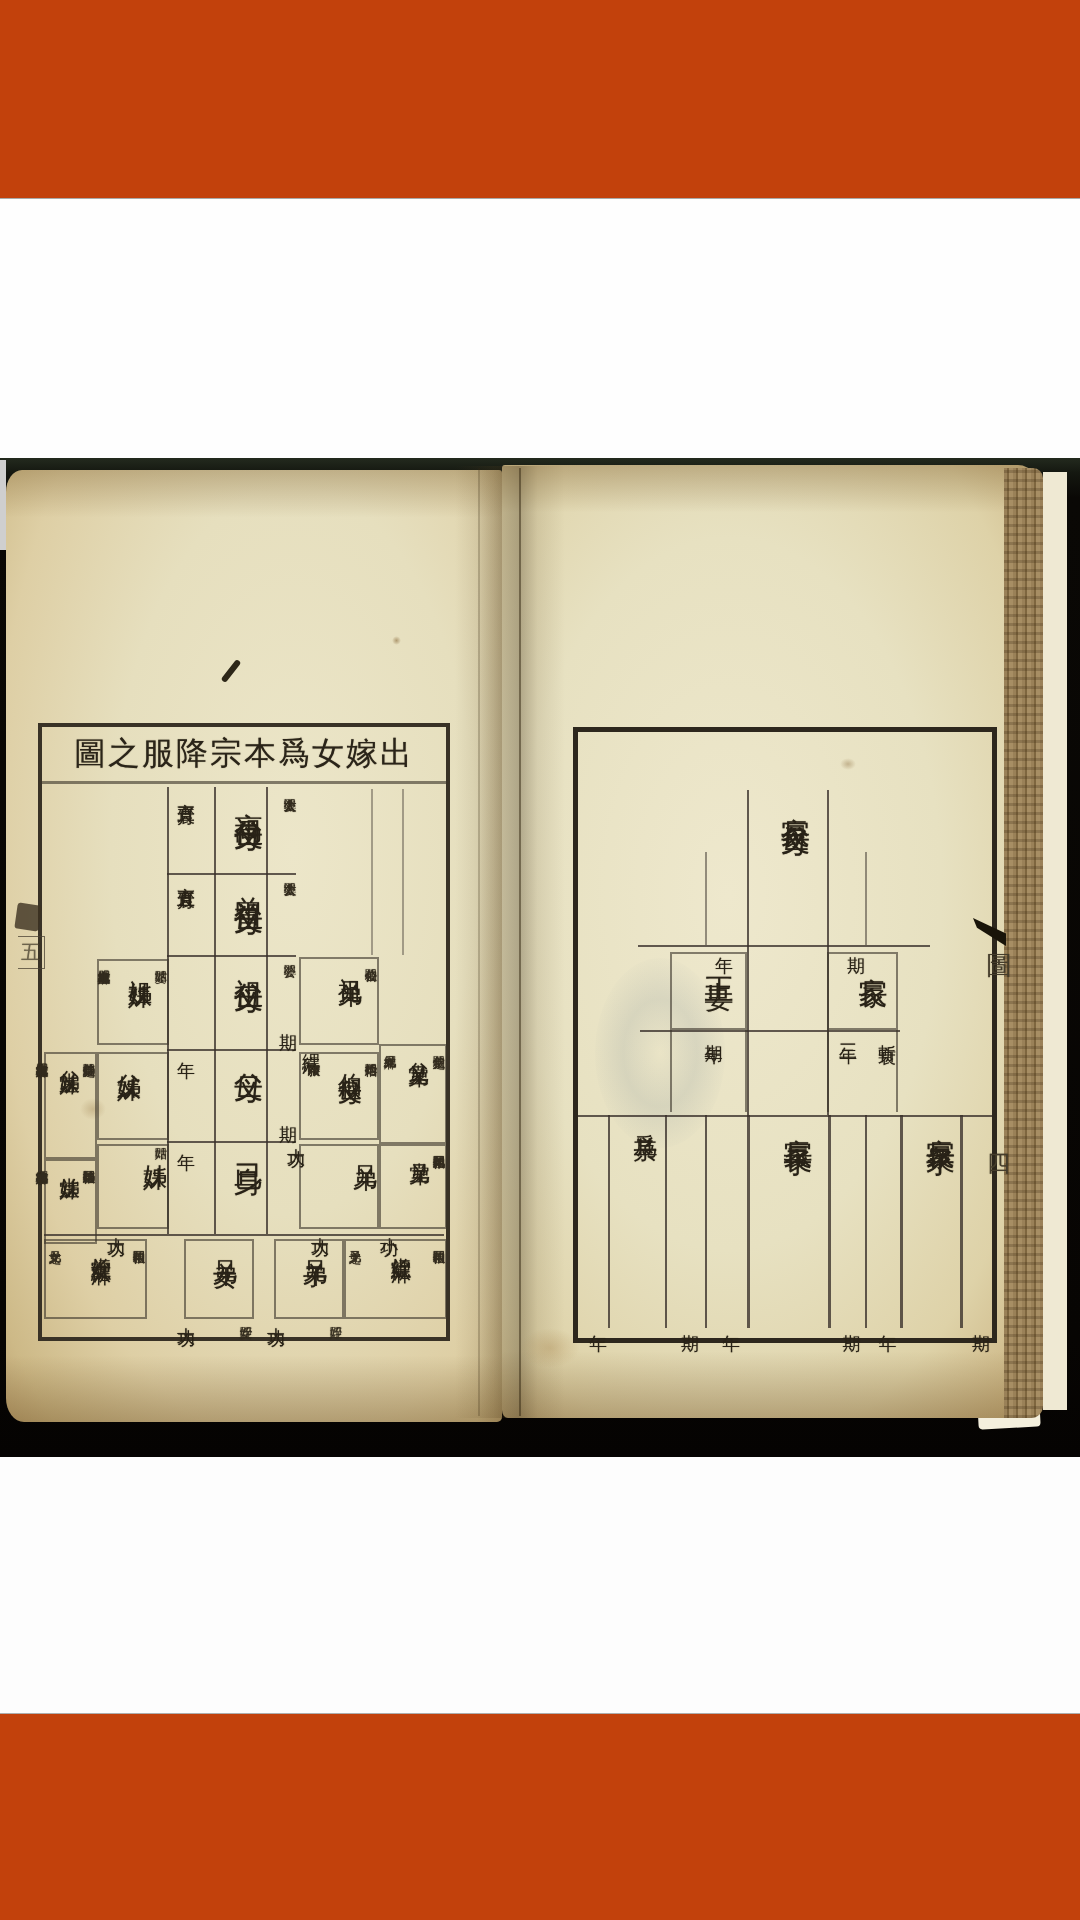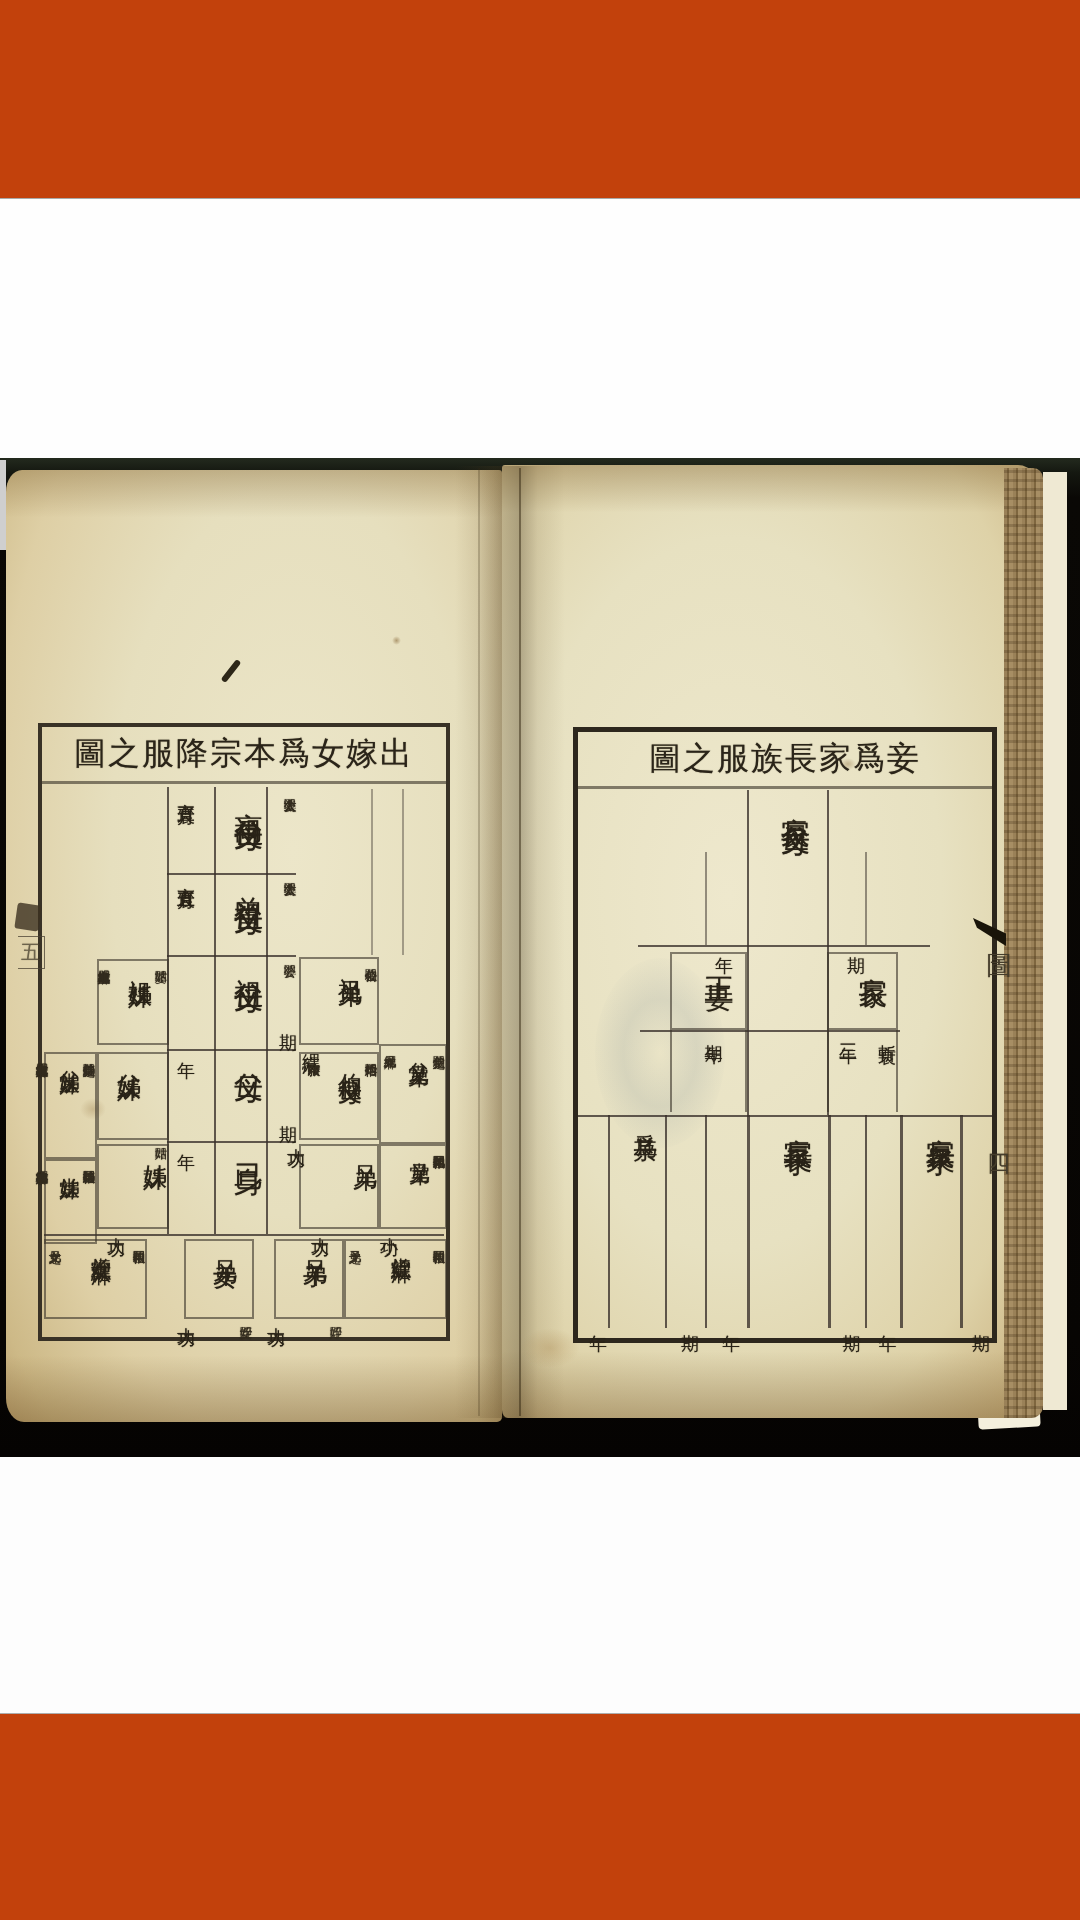--- a/index.html
+++ b/index.html
@@ -207,21 +207,20 @@
           <div class="cc grade end">大功</div>
         </div>
         <div class="cell box-full" style="left: 2px; top: 512px; width: 103px; height: 80px; justify-content: space-between;">
           <div class="cc ann">即同祖伯叔</div>
           <div class="cc sm">堂姪女緦麻</div>
           <div class="cc ann">兄弟之女</div>
         </div>
       </div>
 
     <div class="chart chart-right" id="chart-right">
-      <div class="chart-title">圖之服族長家爲妾</div>
     <div class="cl" style="left: 169px; top: 58px; width: 2px; height: 325px;"></div>
         <div class="cl" style="left: 249px; top: 58px; width: 2px; height: 325px;"></div>
         <div class="cl" style="left: 127px; top: 120px; width: 2px; height: 93px; opacity: 0.5;"></div>
         <div class="cl" style="left: 287px; top: 120px; width: 2px; height: 93px; opacity: 0.5;"></div>
         <div class="cl" style="left: 30px; top: 383px; width: 2px; height: 213px;"></div>
         <div class="cl" style="left: 87px; top: 383px; width: 2px; height: 213px;"></div>
         <div class="cl" style="left: 127px; top: 383px; width: 2px; height: 213px;"></div>
         <div class="cl" style="left: 169px; top: 383px; width: 3px; height: 213px;"></div>
         <div class="cl" style="left: 250px; top: 383px; width: 3px; height: 213px;"></div>
         <div class="cl" style="left: 287px; top: 383px; width: 2px; height: 213px;"></div>

